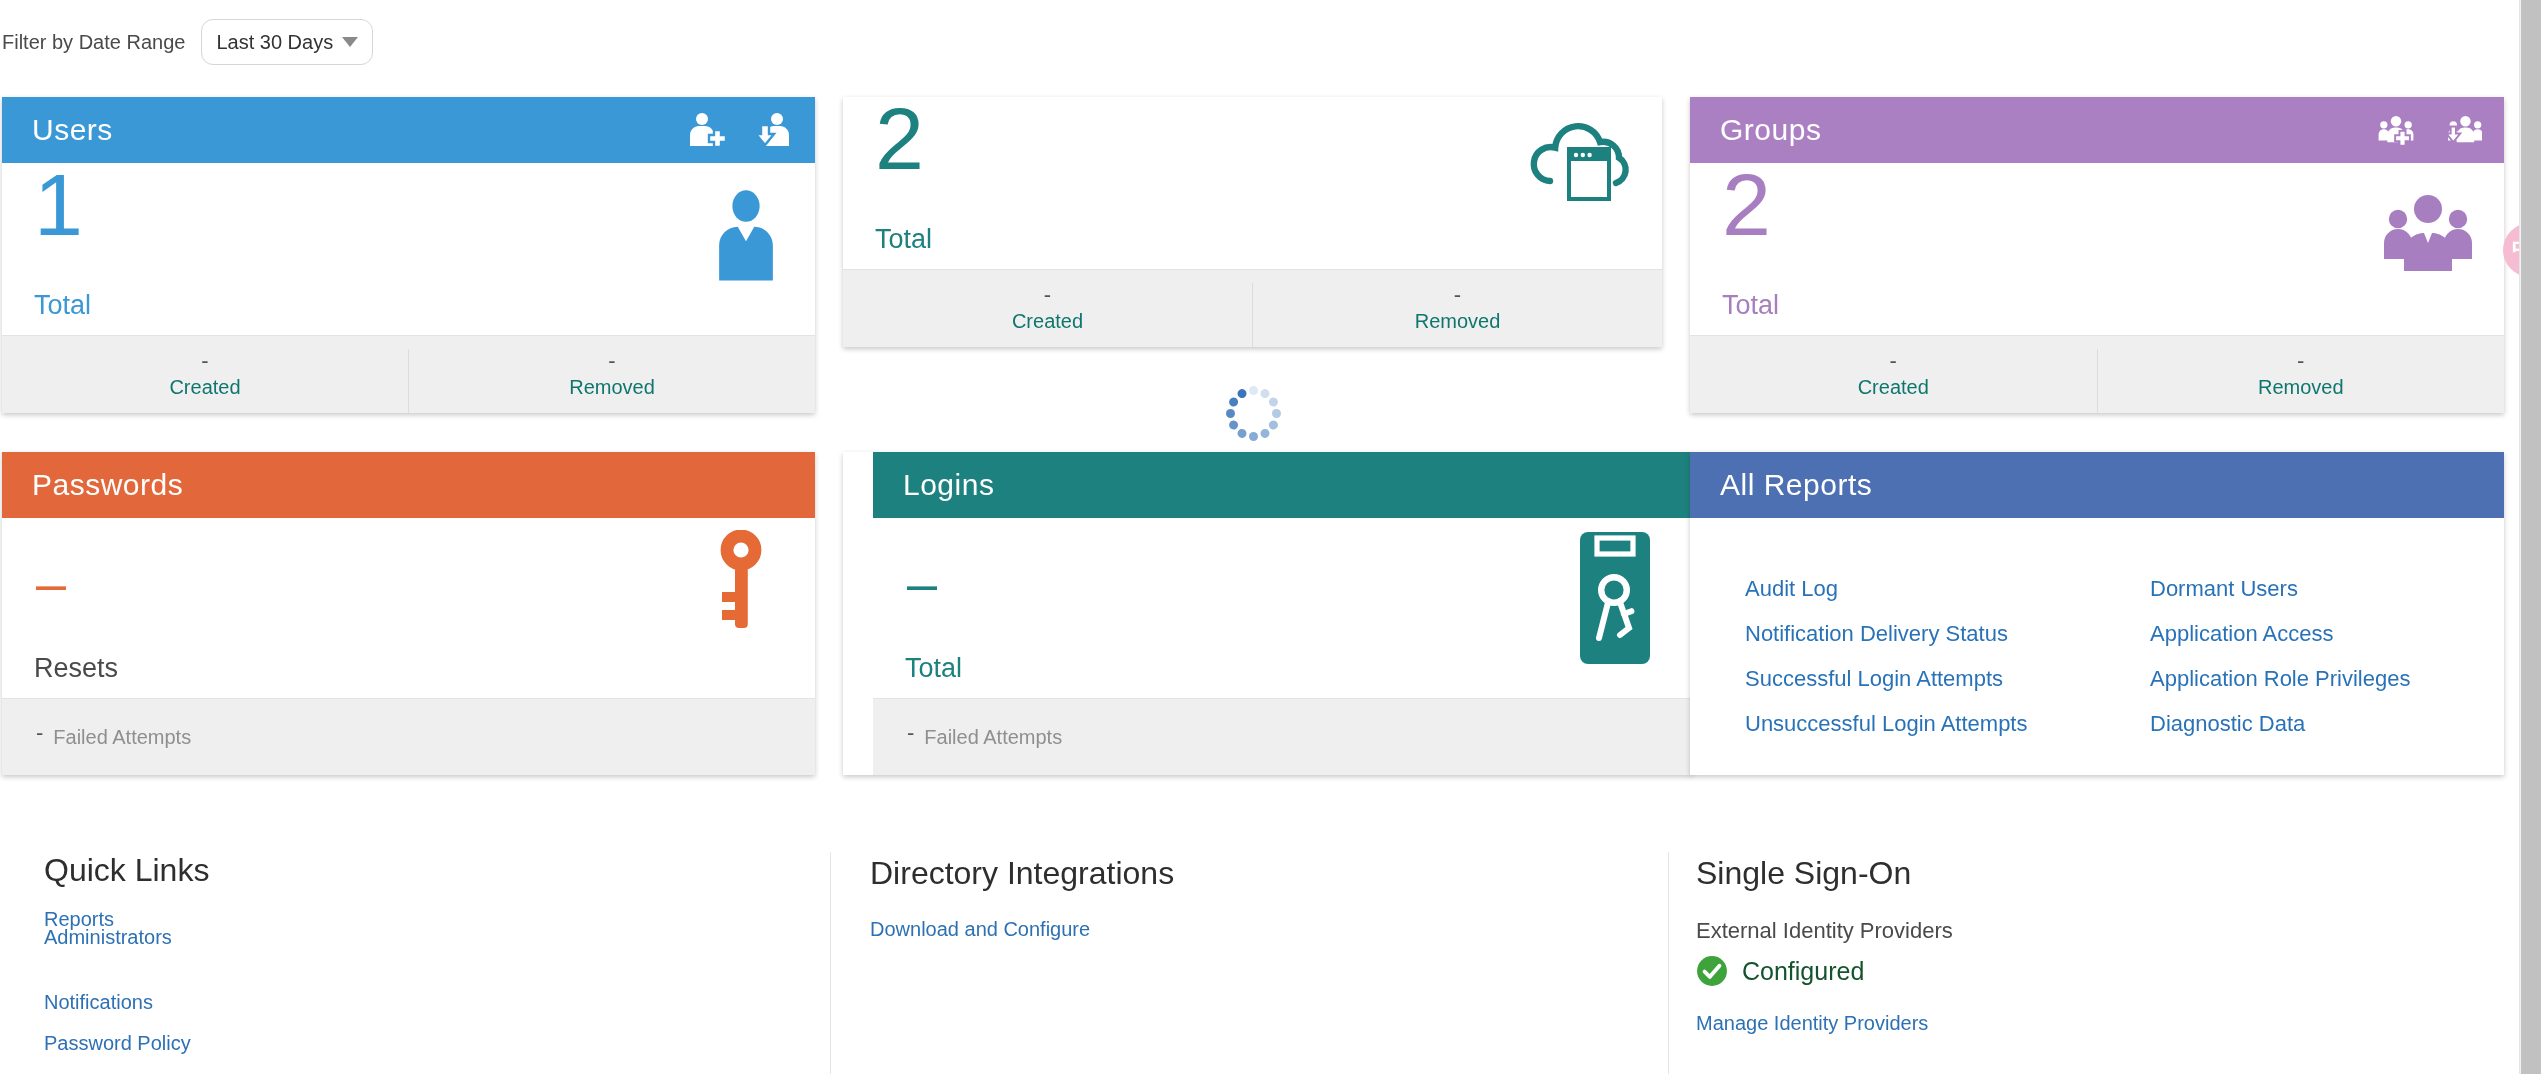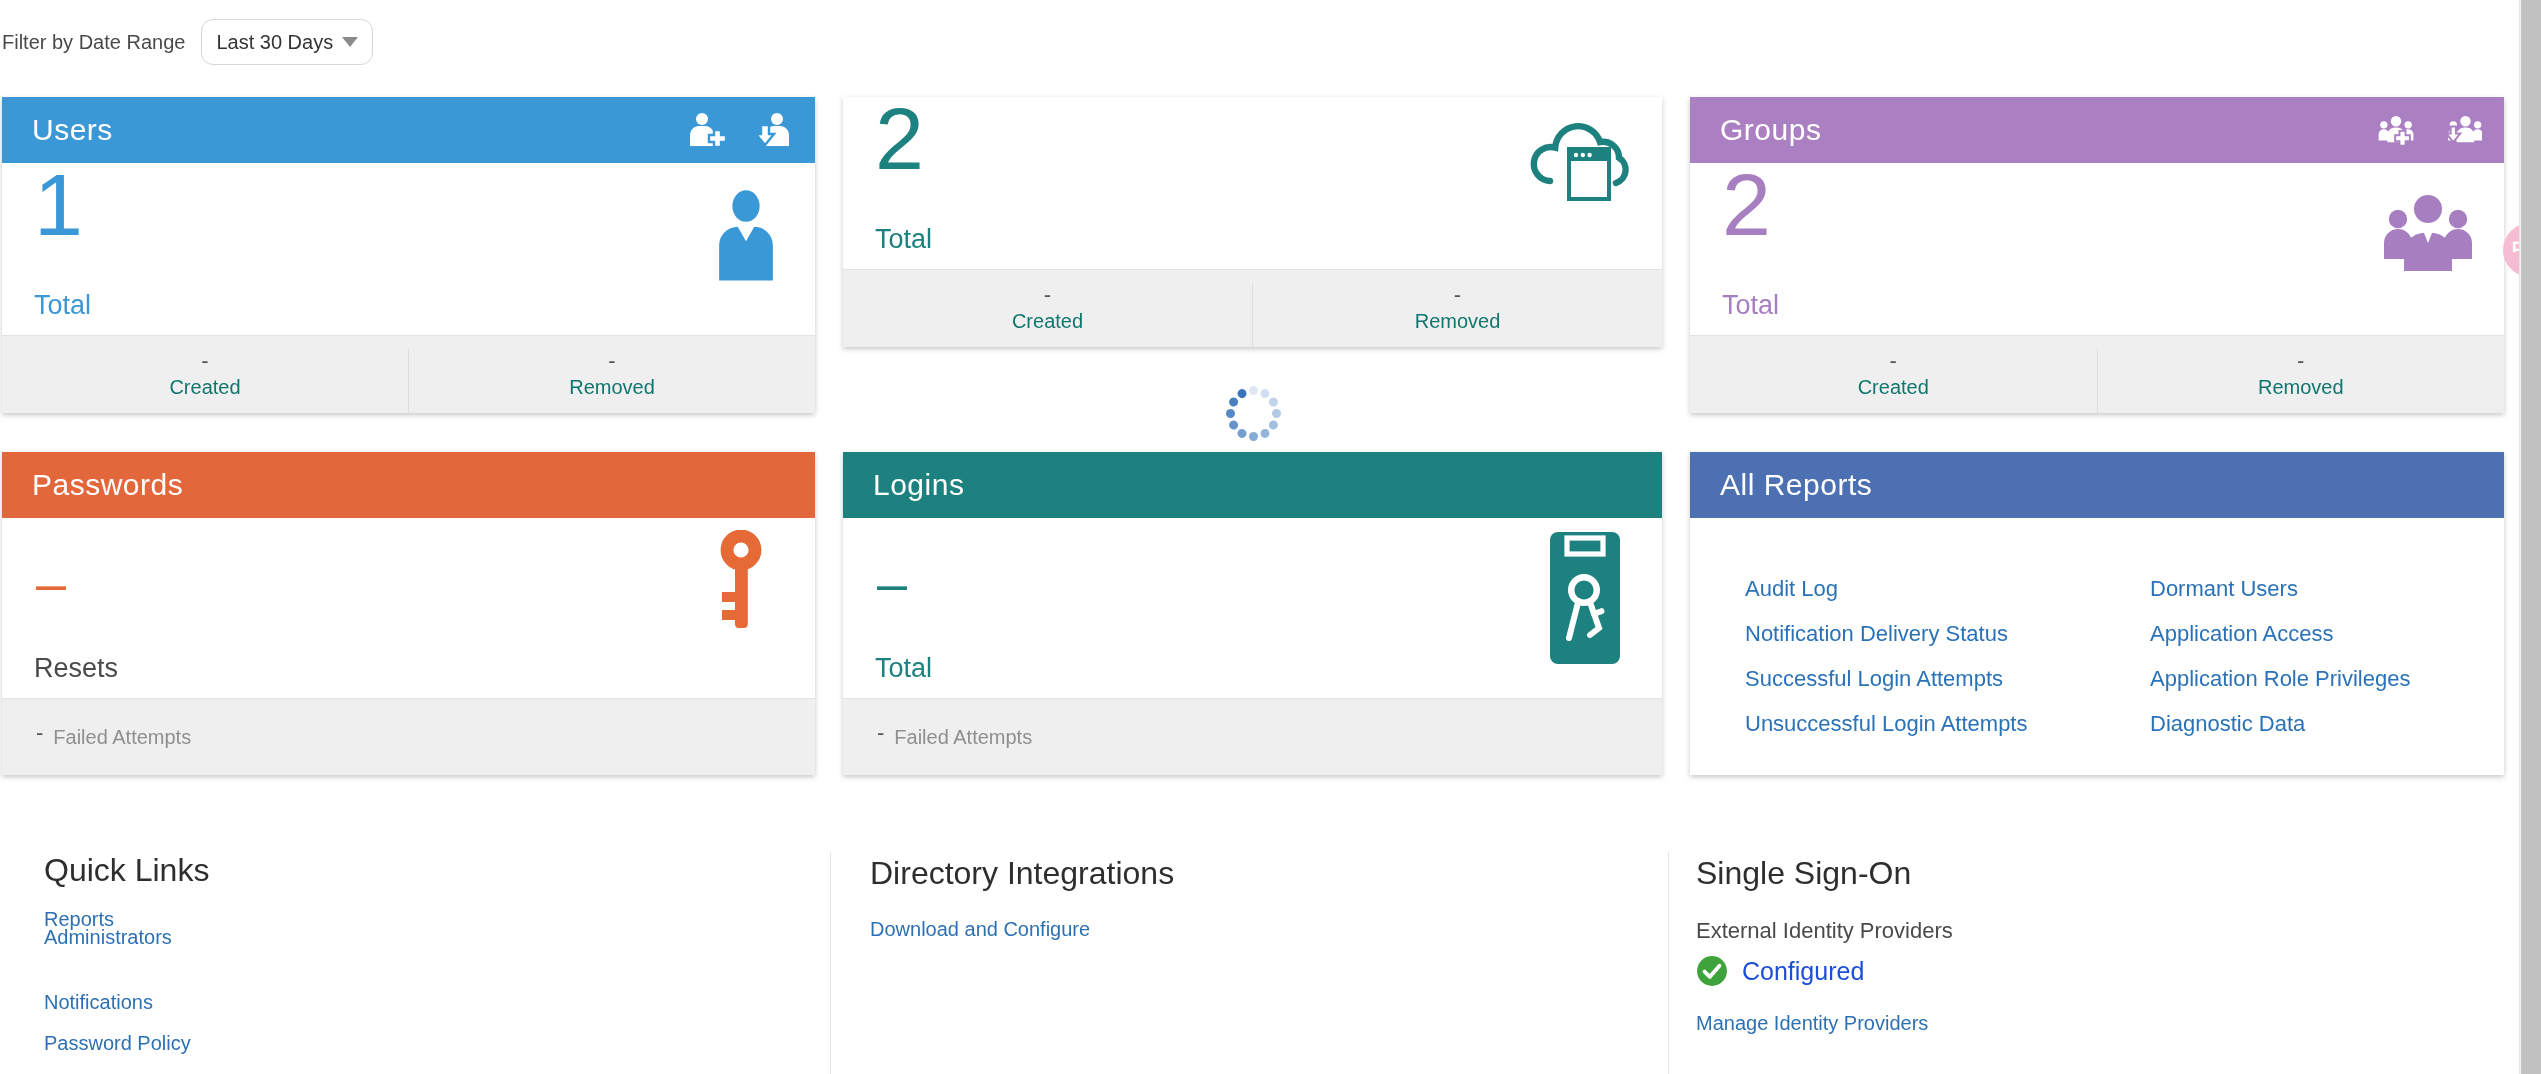--- a/index.html
+++ b/index.html
@@ -50,21 +50,21 @@
   
   .rep-link{position:absolute;font-size:22px;color:#2a72b8;font-weight:300;text-decoration:none;cursor:pointer;}
 
   
   .vdiv{position:absolute;width:1px;background:#e5e5e5;}
   .sec-title{position:absolute;font-size:32px;font-weight:300;color:#2e2e2e;}
   .blink{position:absolute;font-size:20px;color:#2d71b4;font-weight:300;text-decoration:none;cursor:pointer;}
   .blink.md{font-size:20px;text-align:center;}
   .sso-sub{position:absolute;font-size:22px;color:#4a4a4a;font-weight:300;}
   .sso-status{position:absolute;display:flex;align-items:center;gap:14px;}
-  .sso-status .txt{font-size:25px;color:#1d4ed8;font-weight:300;}
+  .sso-status .txt{font-size:25px;color:#14532d;font-weight:300;}
 
   
   .spinner{position:absolute;left:1223px;top:383px;width:60px;height:60px;animation:spin 1.1s steps(12) infinite;}
   .spinner i{position:absolute;left:26px;top:26px;width:9px;height:9px;border-radius:50%;background:#2a6bb5;}
   @keyframes spin{to{transform:rotate(360deg);}}
 
   
   .scrollbar{position:absolute;right:0;top:0;width:21px;height:1074px;background:#f1f1f1;border-left:1px solid #e4e4e4;z-index:6;}
   .thumb{position:absolute;left:1px;top:0;width:20px;height:1074px;background:#c1c1c1;cursor:pointer;}
   .translate-badge{position:absolute;left:2503px;top:223px;width:54px;height:54px;border-radius:50%;
@@ -210,21 +210,21 @@
         <rect x="2.5" y="31" width="7" height="5" fill="#e56a35"></rect>
         <rect x="2.5" y="40" width="7" height="5" fill="#e56a35"></rect>
       </svg>
     </div>
     <div class="card-footer">
       <span class="finline-val">-</span>
       <span class="finline-lab">Failed Attempts</span>
     </div>
   </div>
 
-  <div class="card row2" style="left:843px;top:452px;width:819px;">
+  <div class="card row2" style="left:843px;top:452px;width:819px;padding-left:30px;">
     <div class="card-header teal-bg">
       <span class="card-title">Logins</span>
     </div>
     <div class="card-body">
       <div class="big-dash teal-fg">–</div>
       <div class="body-label teal-fg">Total</div>
       <svg class="body-icon" style="right:40px;top:8px;width:74px;height:138px;" viewBox="0 0 37 69">
         <rect x="1" y="3" width="35" height="66" rx="4" fill="#1d827f"></rect>
         <rect x="9.5" y="6" width="18" height="8" fill="none" stroke="#fff" stroke-width="2.6"></rect>
         <circle cx="18" cy="32" r="6.4" fill="none" stroke="#fff" stroke-width="3.2"></circle>

